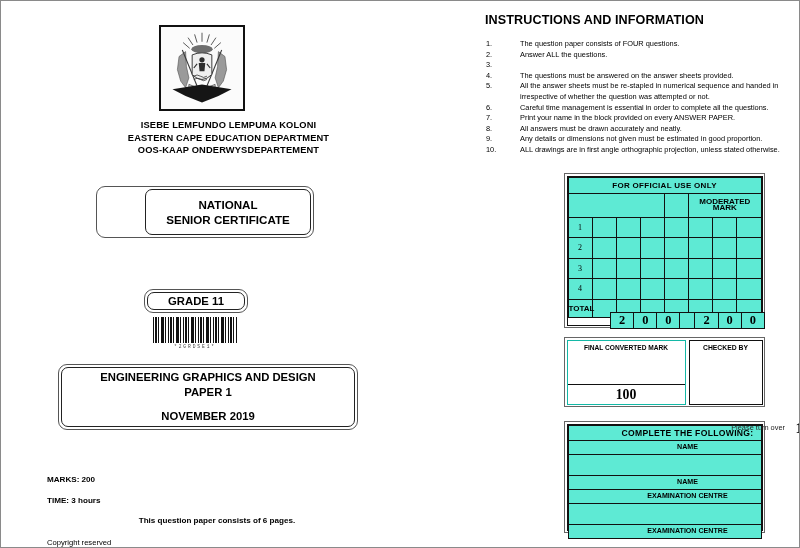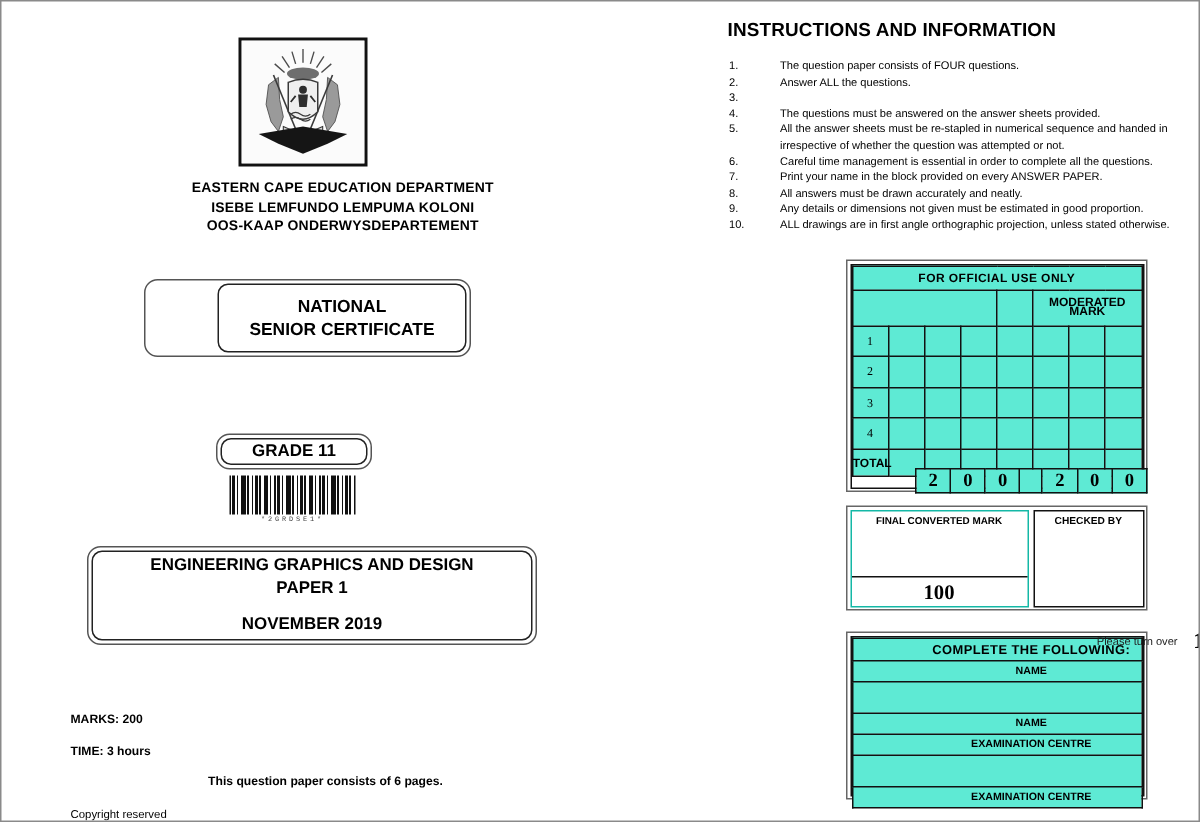--- a/index.html
+++ b/index.html
@@ -367,22 +367,22 @@
           </g>
 
           <path d="M34 70 Q50 78 66 70 L66 74 Q50 82 34 74 Z" fill="#d8d8d8" stroke="#3a3a3a" stroke-width="0.9"></path>
 
           <path d="M14 76 L50 70 L86 76 L70 84 L50 92 L30 84 Z" fill="#151515"></path>
         </svg>
       </div>
     </div>
 
     <div id="dept-lines">
+      <div>ISEBE LEMFUNDO LEMPUMA KOLONI</div>
       <div>EASTERN CAPE EDUCATION DEPARTMENT</div>
-      <div>ISEBE LEMFUNDO LEMPUMA KOLONI</div>
       <div>OOS-KAAP ONDERWYSDEPARTEMENT</div>
     </div>
 
     <div class="dbox" id="box-nsc">
       <div class="dbox-inner">
         <div>NATIONAL</div>
         <div>SENIOR CERTIFICATE</div>
       </div>
     </div>
 

